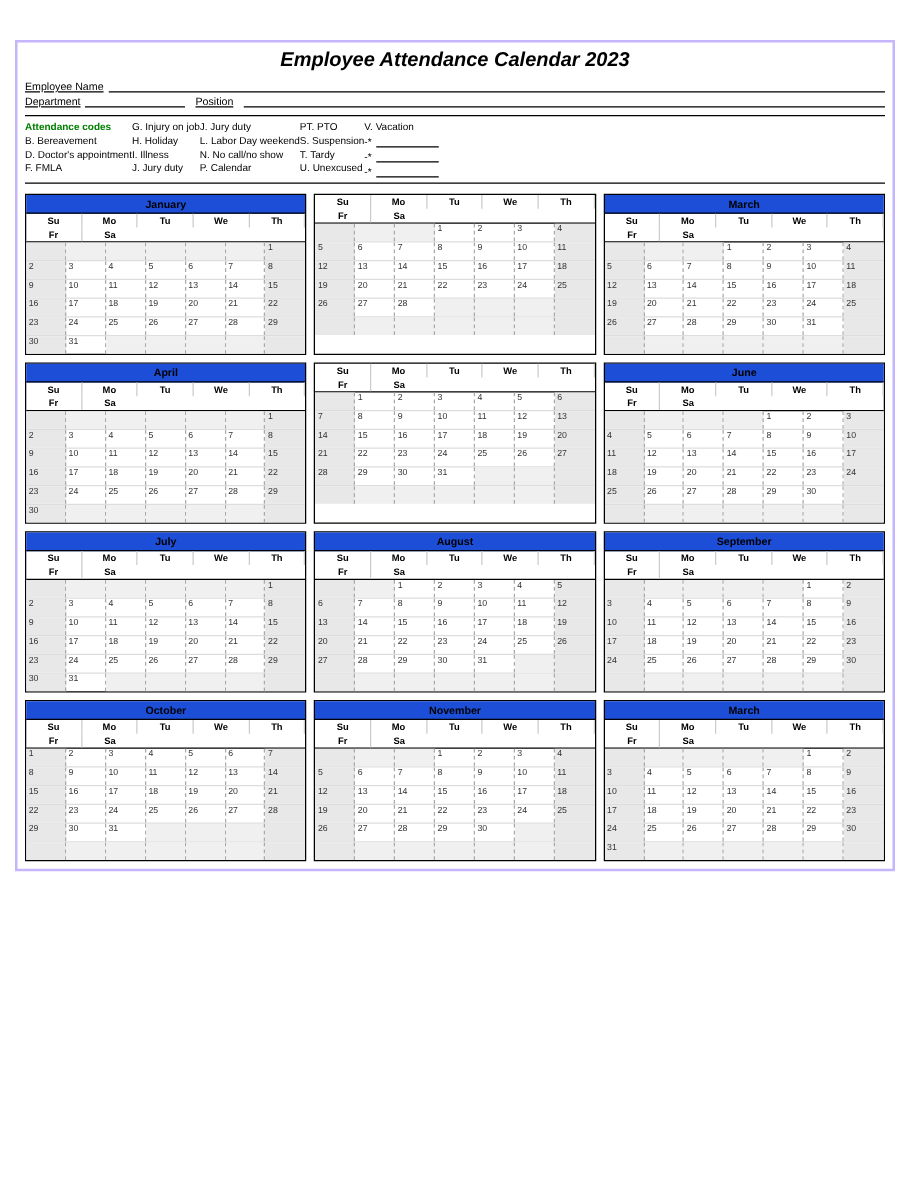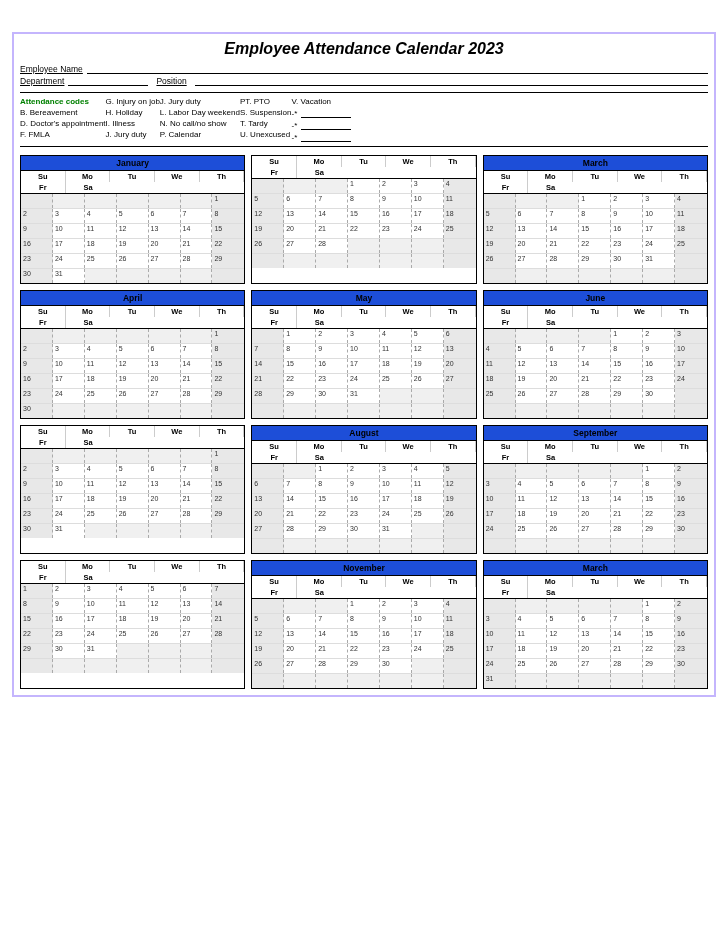--- a/index.html
+++ b/index.html
@@ -458,21 +458,20 @@
               <div class="cal-day empty"></div>
               <div class="cal-day empty"></div>
               <div class="cal-day empty"></div>
               <div class="cal-day empty"></div>
               <div class="cal-day empty"></div>
               <div class="cal-day empty weekend"></div>
             </div>
           </div>
         </div>
         <div class="month-cal">
-          <div class="month-title">May</div>
           <div class="day-headers">
             <div class="day-header">Su</div>
             <div class="day-header">Mo</div>
             <div class="day-header">Tu</div>
             <div class="day-header">We</div>
             <div class="day-header">Th</div>
             <div class="day-header">Fr</div>
             <div class="day-header">Sa</div>
           </div>
           <div class="cal-body">
@@ -596,20 +595,21 @@
               <div class="cal-day empty"></div>
               <div class="cal-day empty"></div>
               <div class="cal-day empty"></div>
               <div class="cal-day empty weekend"></div>
             </div>
           </div>
         </div>
       </div>
       <div class="cal-row">
         <div class="month-cal">
+          <div class="month-title">July</div>
           <div class="day-headers">
             <div class="day-header">Su</div>
             <div class="day-header">Mo</div>
             <div class="day-header">Tu</div>
             <div class="day-header">We</div>
             <div class="day-header">Th</div>
             <div class="day-header">Fr</div>
             <div class="day-header">Sa</div>
           </div>
           <div class="cal-body">
@@ -801,20 +801,21 @@
               <div class="cal-day empty"></div>
               <div class="cal-day empty"></div>
               <div class="cal-day empty"></div>
               <div class="cal-day empty weekend"></div>
             </div>
           </div>
         </div>
       </div>
       <div class="cal-row">
         <div class="month-cal">
+          <div class="month-title">October</div>
           <div class="day-headers">
             <div class="day-header">Su</div>
             <div class="day-header">Mo</div>
             <div class="day-header">Tu</div>
             <div class="day-header">We</div>
             <div class="day-header">Th</div>
             <div class="day-header">Fr</div>
             <div class="day-header">Sa</div>
           </div>
           <div class="cal-body">

